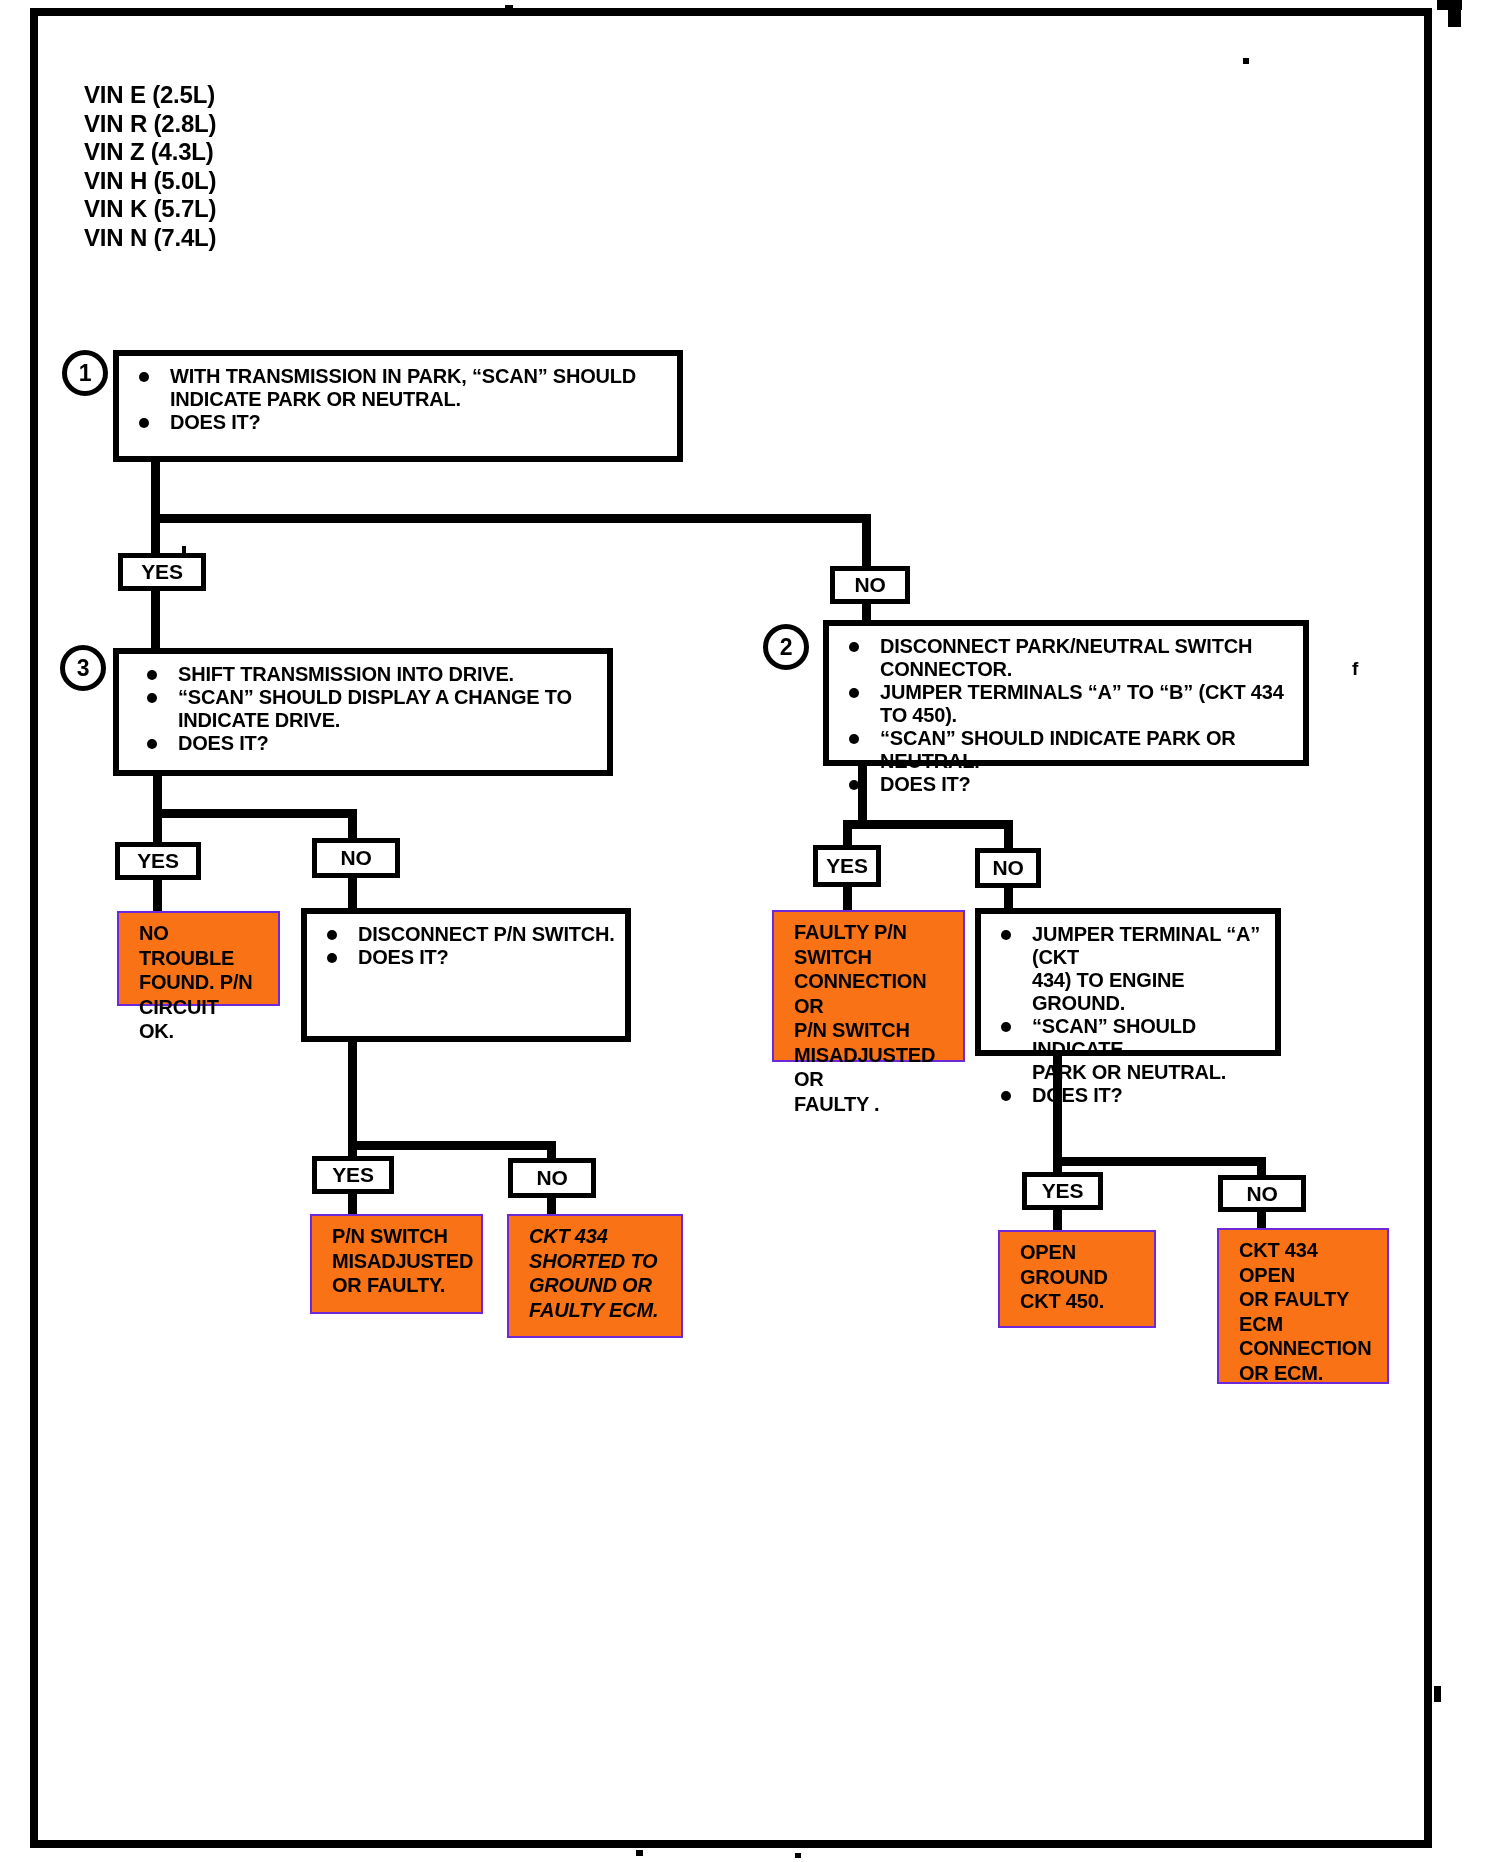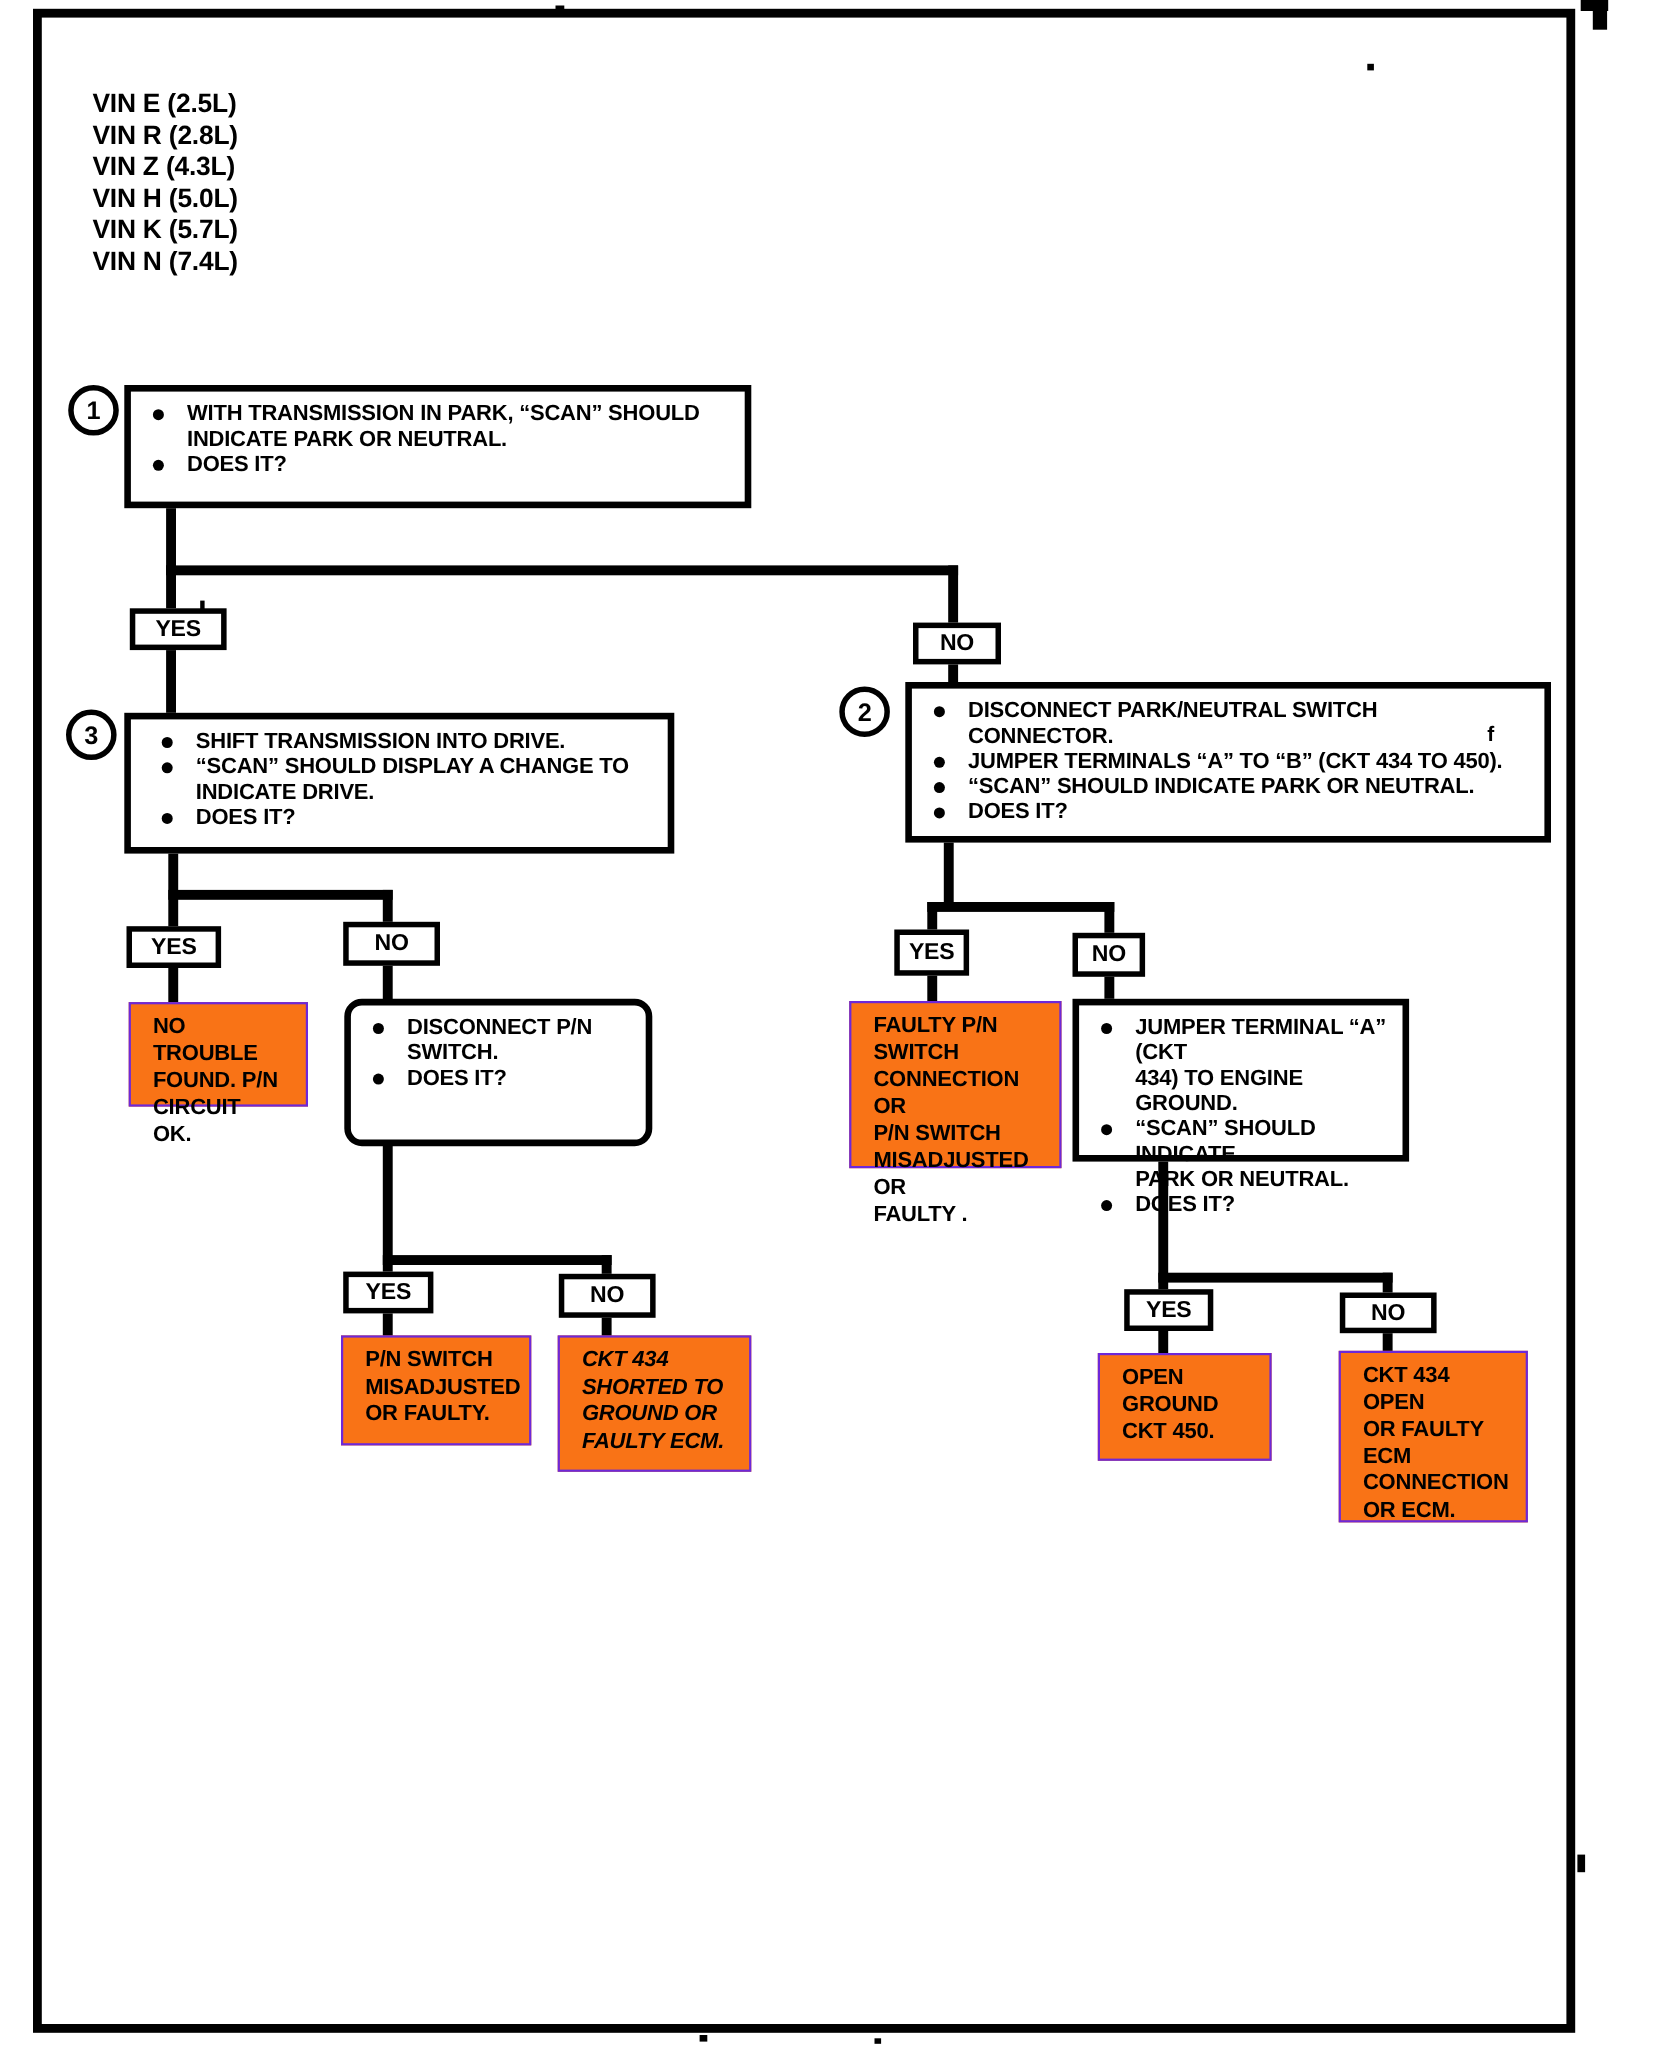--- a/index.html
+++ b/index.html
@@ -118,21 +118,21 @@
           <span class="btext">“SCAN” SHOULD DISPLAY A CHANGE TO
 INDICATE DRIVE.</span>
         </li>
       <li>
           <span class="dot"></span>
           <span class="btext">DOES IT?</span>
         </li>
     </ul>
   </div>
 
-  <div class="pbox" style="left:823px;top:620px;width:587px;height:146px;">
+  <div class="pbox" style="left:823px;top:620px;width:486px;height:146px;">
     <ul class="bullets">
       <li>
           <span class="dot"></span>
           <span class="btext">DISCONNECT PARK/NEUTRAL SWITCH
 CONNECTOR.</span>
         </li>
       <li>
           <span class="dot"></span>
           <span class="btext">JUMPER TERMINALS “A” TO “B” (CKT 434 TO 450).</span>
         </li>
@@ -158,21 +158,21 @@
       <span>YES</span>
     </div>
   <div class="tag" style="left:975px;top:848px;width:66px;height:40px;">
       <span>NO</span>
     </div>
 
   <div class="result" style="left:117px;top:911px;width:163px;height:95px;">NO TROUBLE
 FOUND. P/N
 CIRCUIT OK.</div>
 
-  <div class="pbox" style="left:313px;top:908px;width:280px;height:134px;border-radius:16px;">
+  <div class="pbox" style="left:301px;top:908px;width:330px;height:134px;">
     <ul class="bullets">
       <li>
           <span class="dot"></span>
           <span class="btext">DISCONNECT P/N SWITCH.</span>
         </li>
       <li>
           <span class="dot"></span>
           <span class="btext">DOES IT?</span>
         </li>
     </ul>

